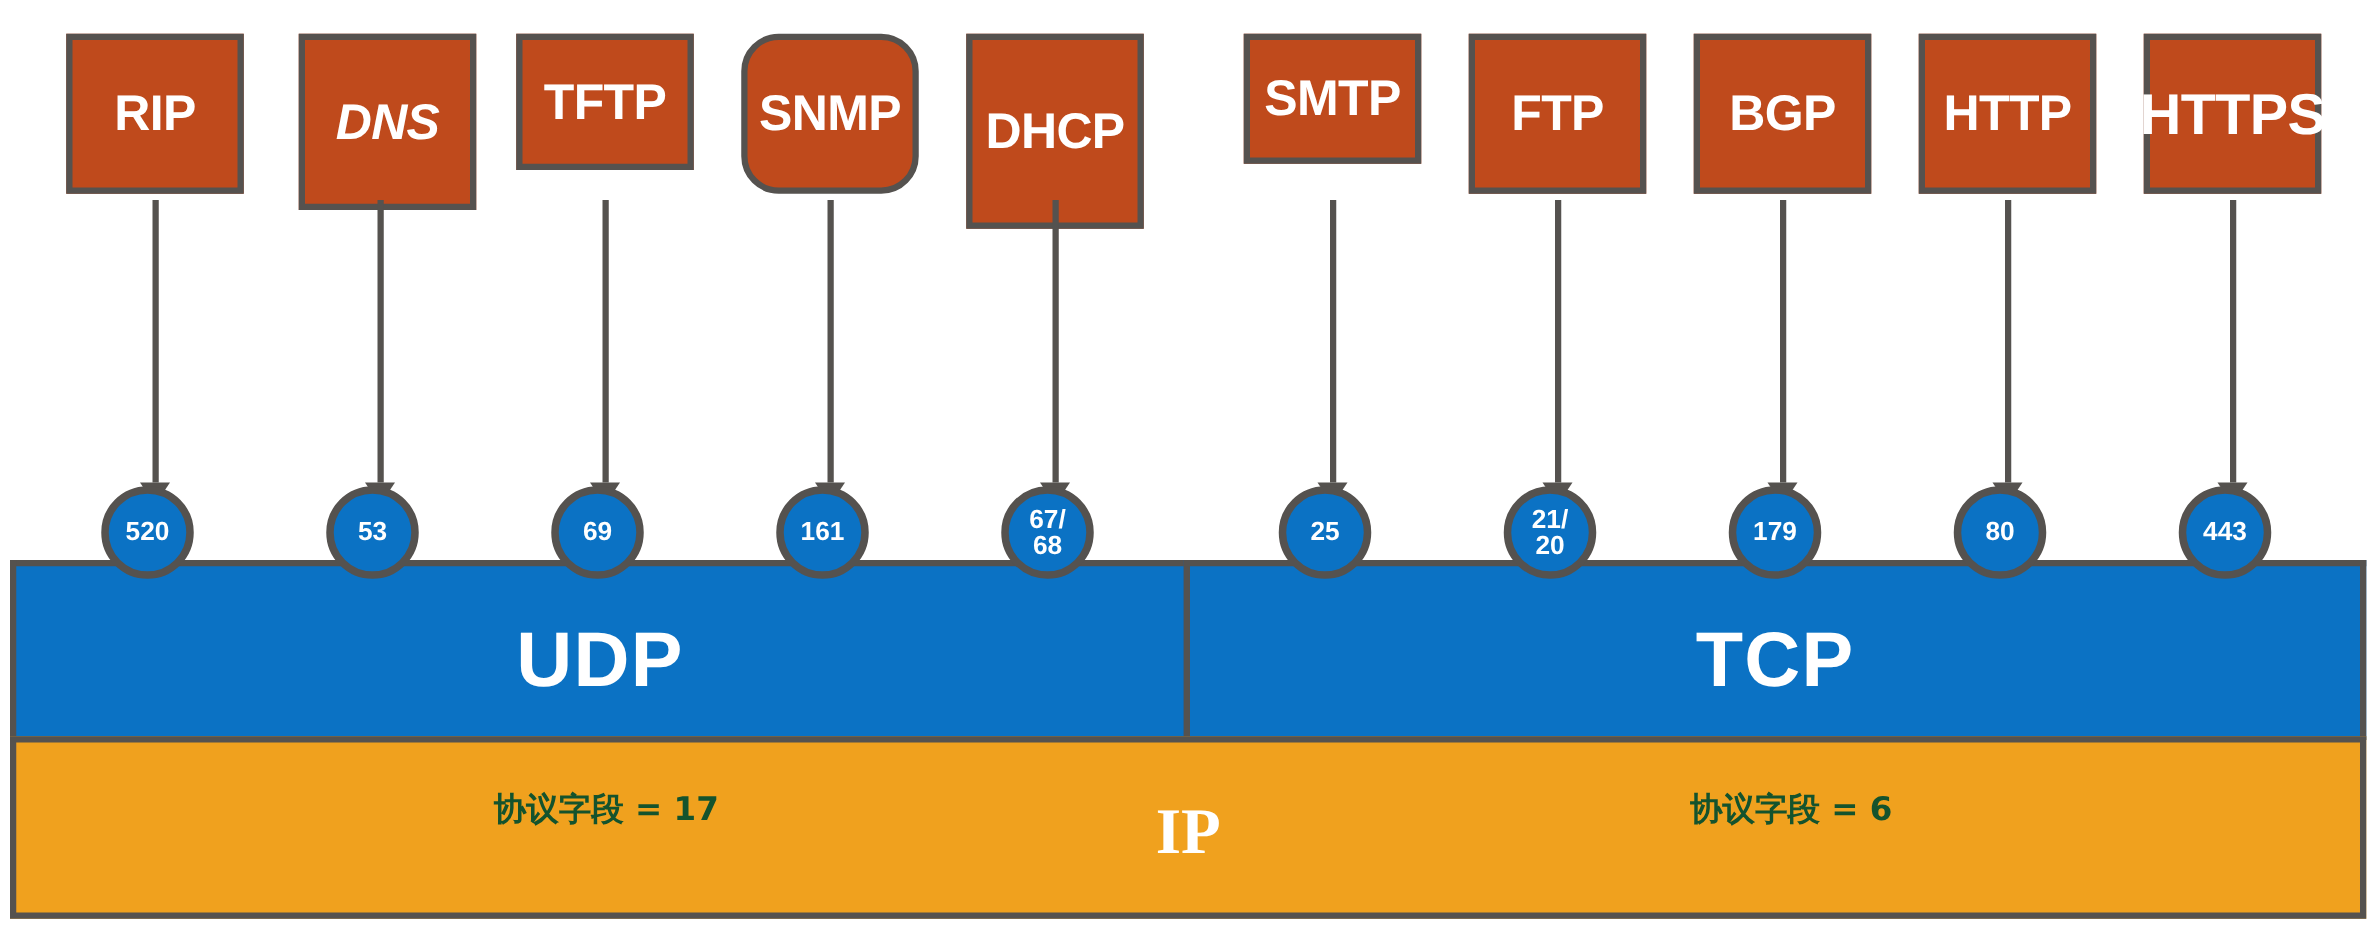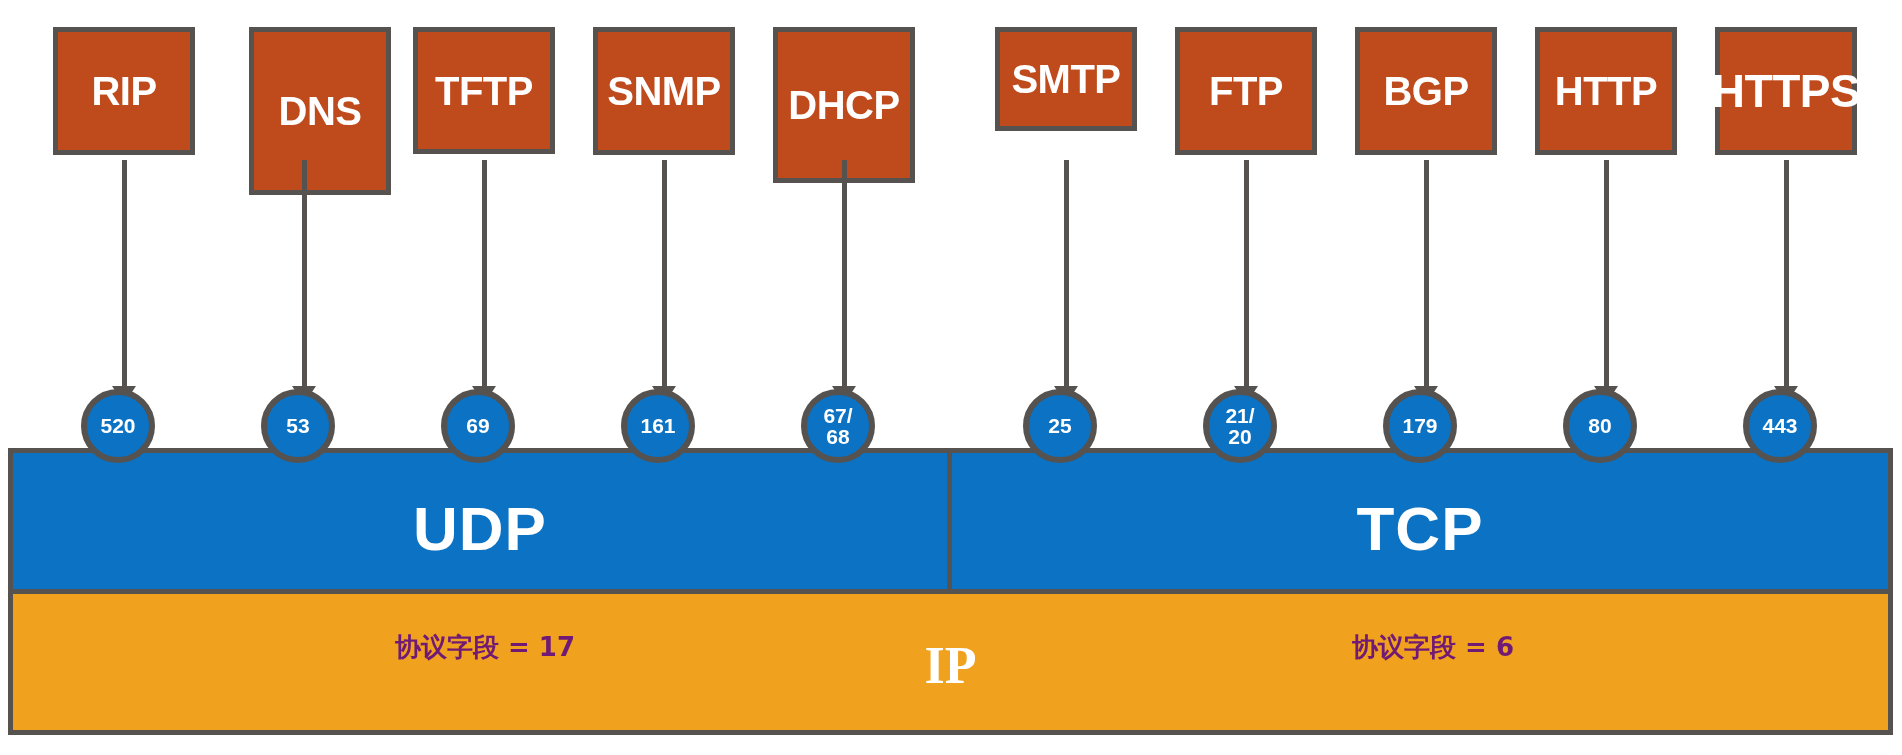--- a/index.html
+++ b/index.html
@@ -83,21 +83,21 @@
     text-align: center;
     color: #ffffff;
     font-size: 52px;
     font-weight: bold;
     line-height: 1;
     font-family: Liberation Serif, serif;
   }
   .proto-field {
     position: absolute;
     top: 36px;
-    color: #701a75;
+    color: #14532d;
     font-size: 26px;
     font-weight: bold;
     white-space: nowrap;
     font-family: "DejaVu Sans", "Liberation Sans", sans-serif;
   }
   #proto-field-udp { left: 0; width: 944px; text-align: center; }
   #proto-field-tcp { left: 947px; width: 946px; text-align: center; }
 
   
   .port-circle {
@@ -122,27 +122,27 @@
 </style>
 </head>
 <body>
 
 <div id="stage">
 
   <div id="protocol-layer">
       <div class="proto-box" style="left: 53px; top: 27px; width: 142px; height: 128px; font-size: 40px;">
         <span class="proto-label">RIP</span>
       </div>
-      <div class="proto-box" style="left: 249px; top: 27px; width: 142px; height: 168px; font-size: 40px;">
+      <div class="proto-box" style="left: 239px; top: 27px; width: 142px; height: 141px; font-size: 40px; font-style: italic;">
         <span class="proto-label">DNS</span>
       </div>
-      <div class="proto-box" style="left: 413px; top: 27px; width: 142px; height: 127px; font-size: 40px;">
+      <div class="proto-box" style="left: 413px; top: 27px; width: 142px; height: 109px; font-size: 40px;">
         <span class="proto-label">TFTP</span>
       </div>
-      <div class="proto-box" style="left: 593px; top: 27px; width: 142px; height: 128px; font-size: 40px;">
+      <div class="proto-box" style="left: 593px; top: 27px; width: 142px; height: 128px; font-size: 40px; border-radius: 30px;">
         <span class="proto-label">SNMP</span>
       </div>
       <div class="proto-box" style="left: 773px; top: 27px; width: 142px; height: 156px; font-size: 40px;">
         <span class="proto-label">DHCP</span>
       </div>
       <div class="proto-box" style="left: 995px; top: 27px; width: 142px; height: 104px; font-size: 40px;">
         <span class="proto-label">SMTP</span>
       </div>
       <div class="proto-box" style="left: 1175px; top: 27px; width: 142px; height: 128px; font-size: 40px;">
         <span class="proto-label">FTP</span>

